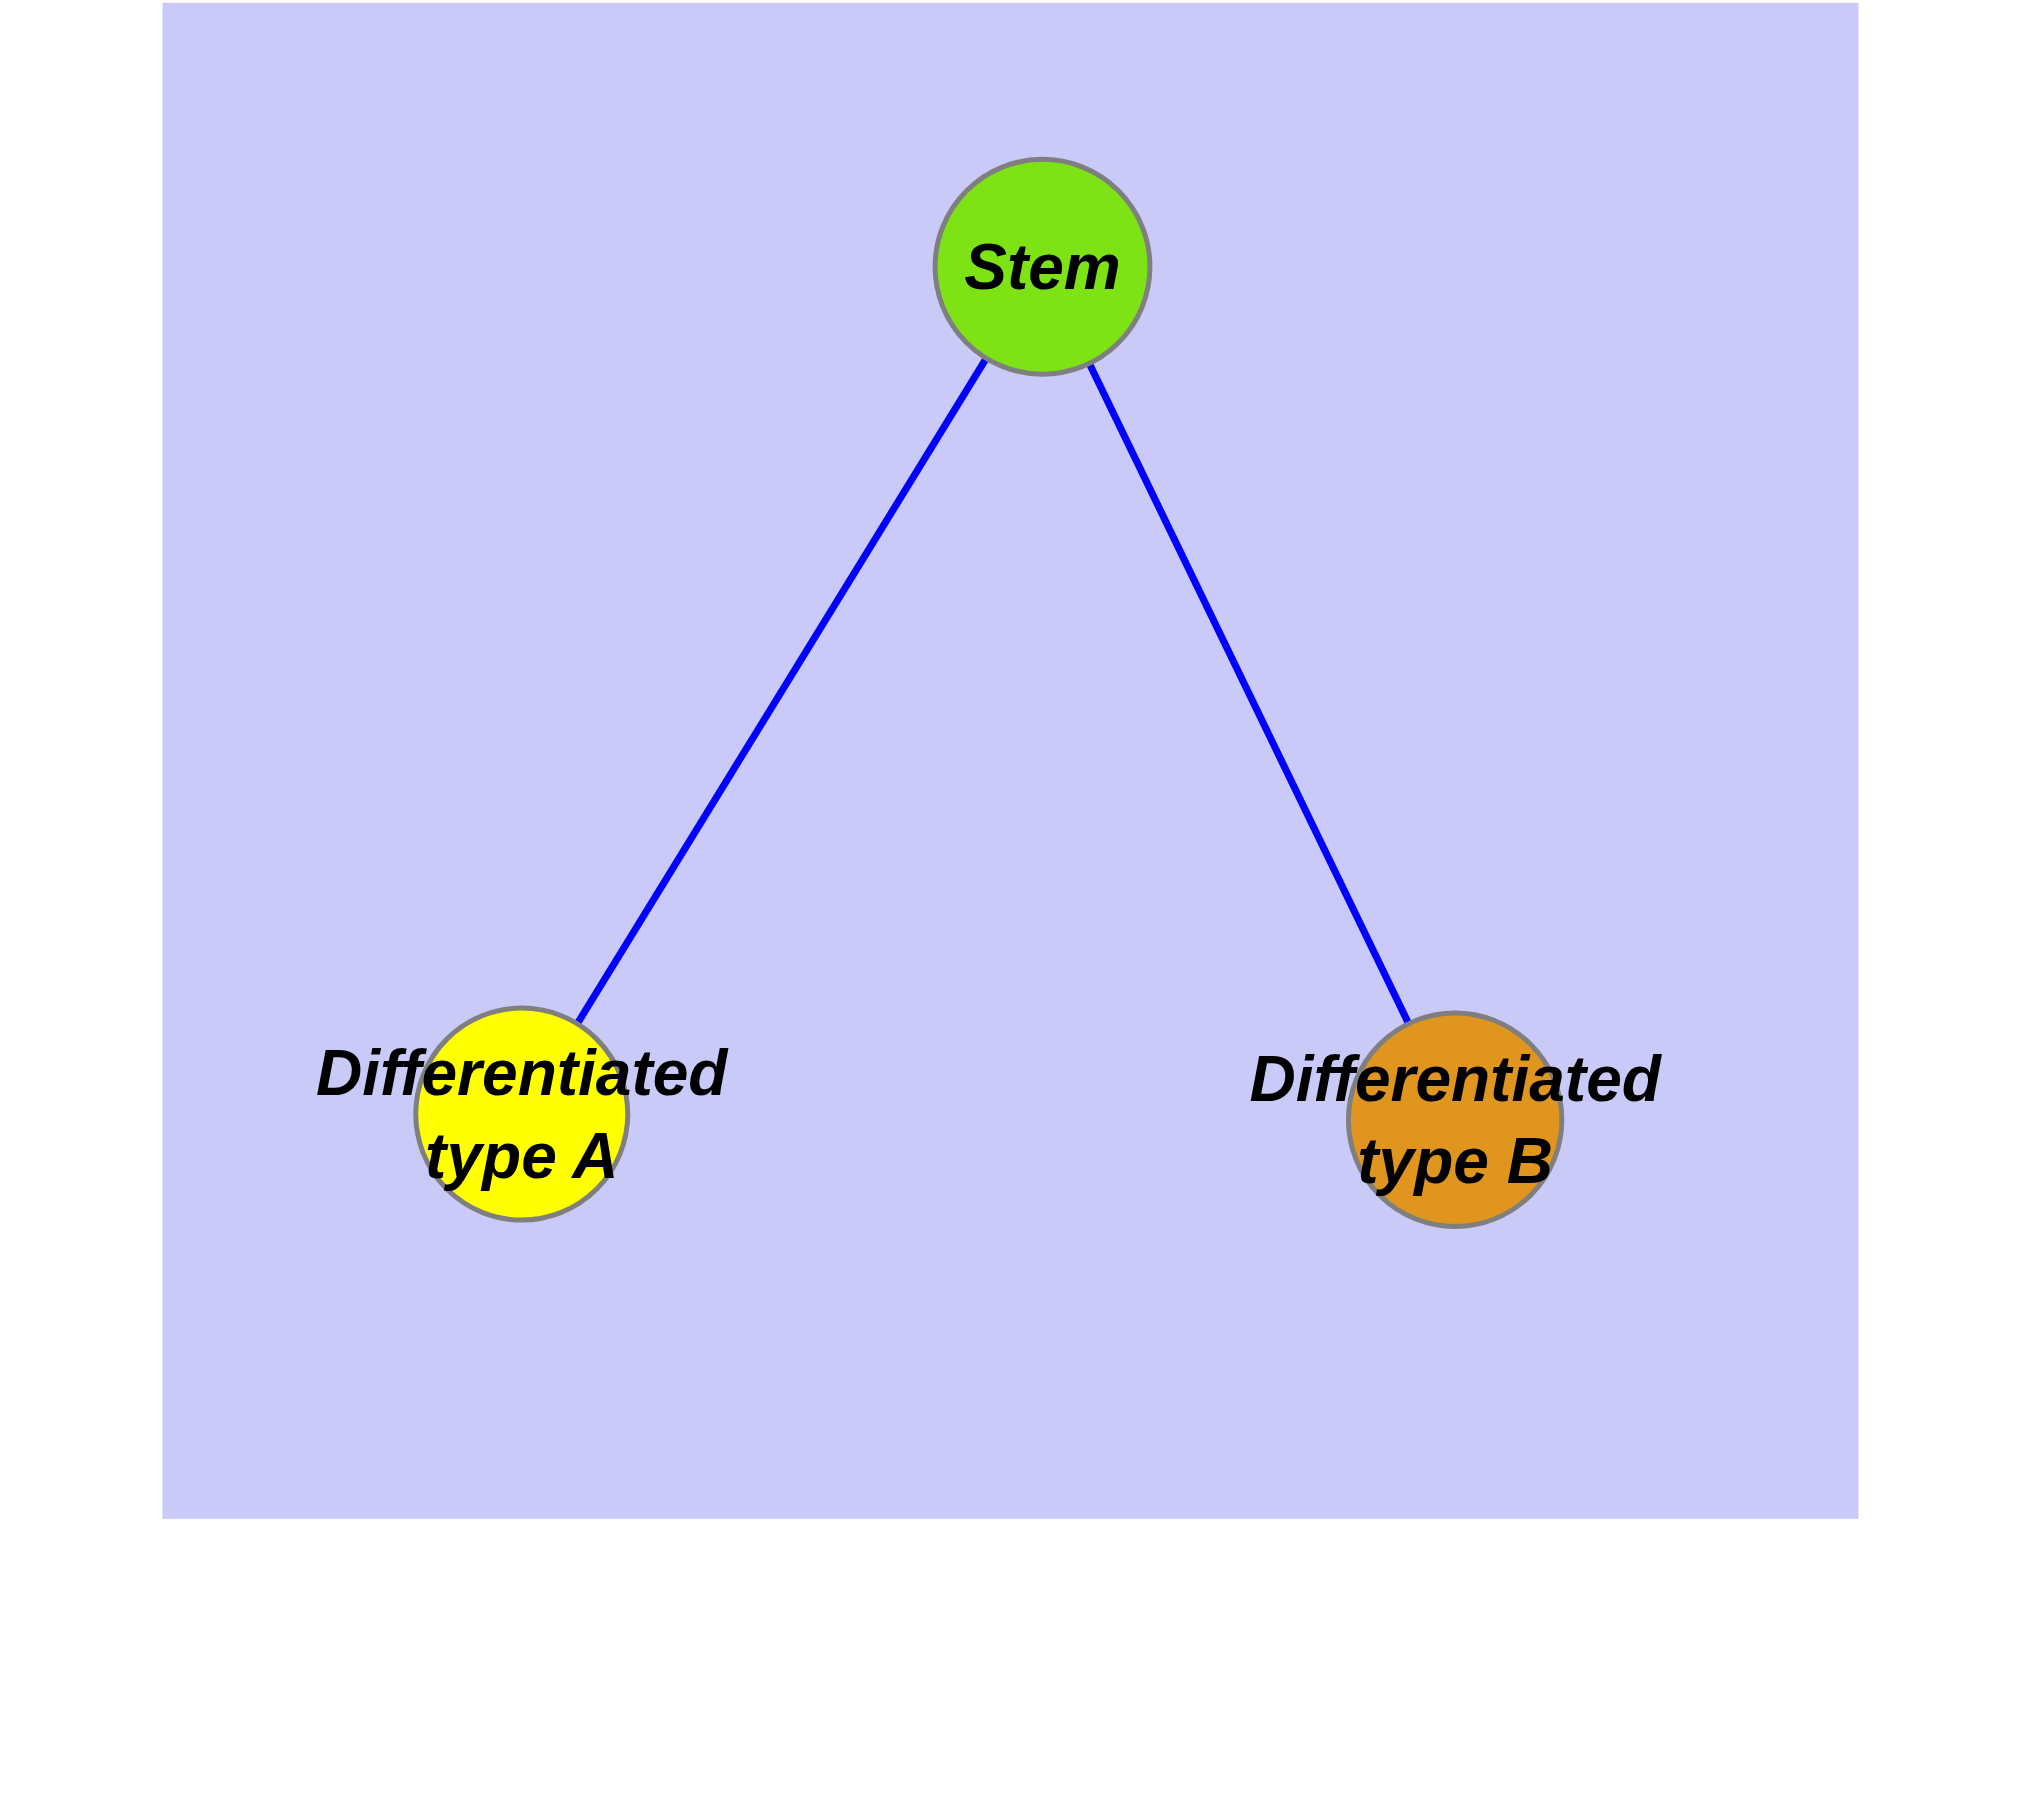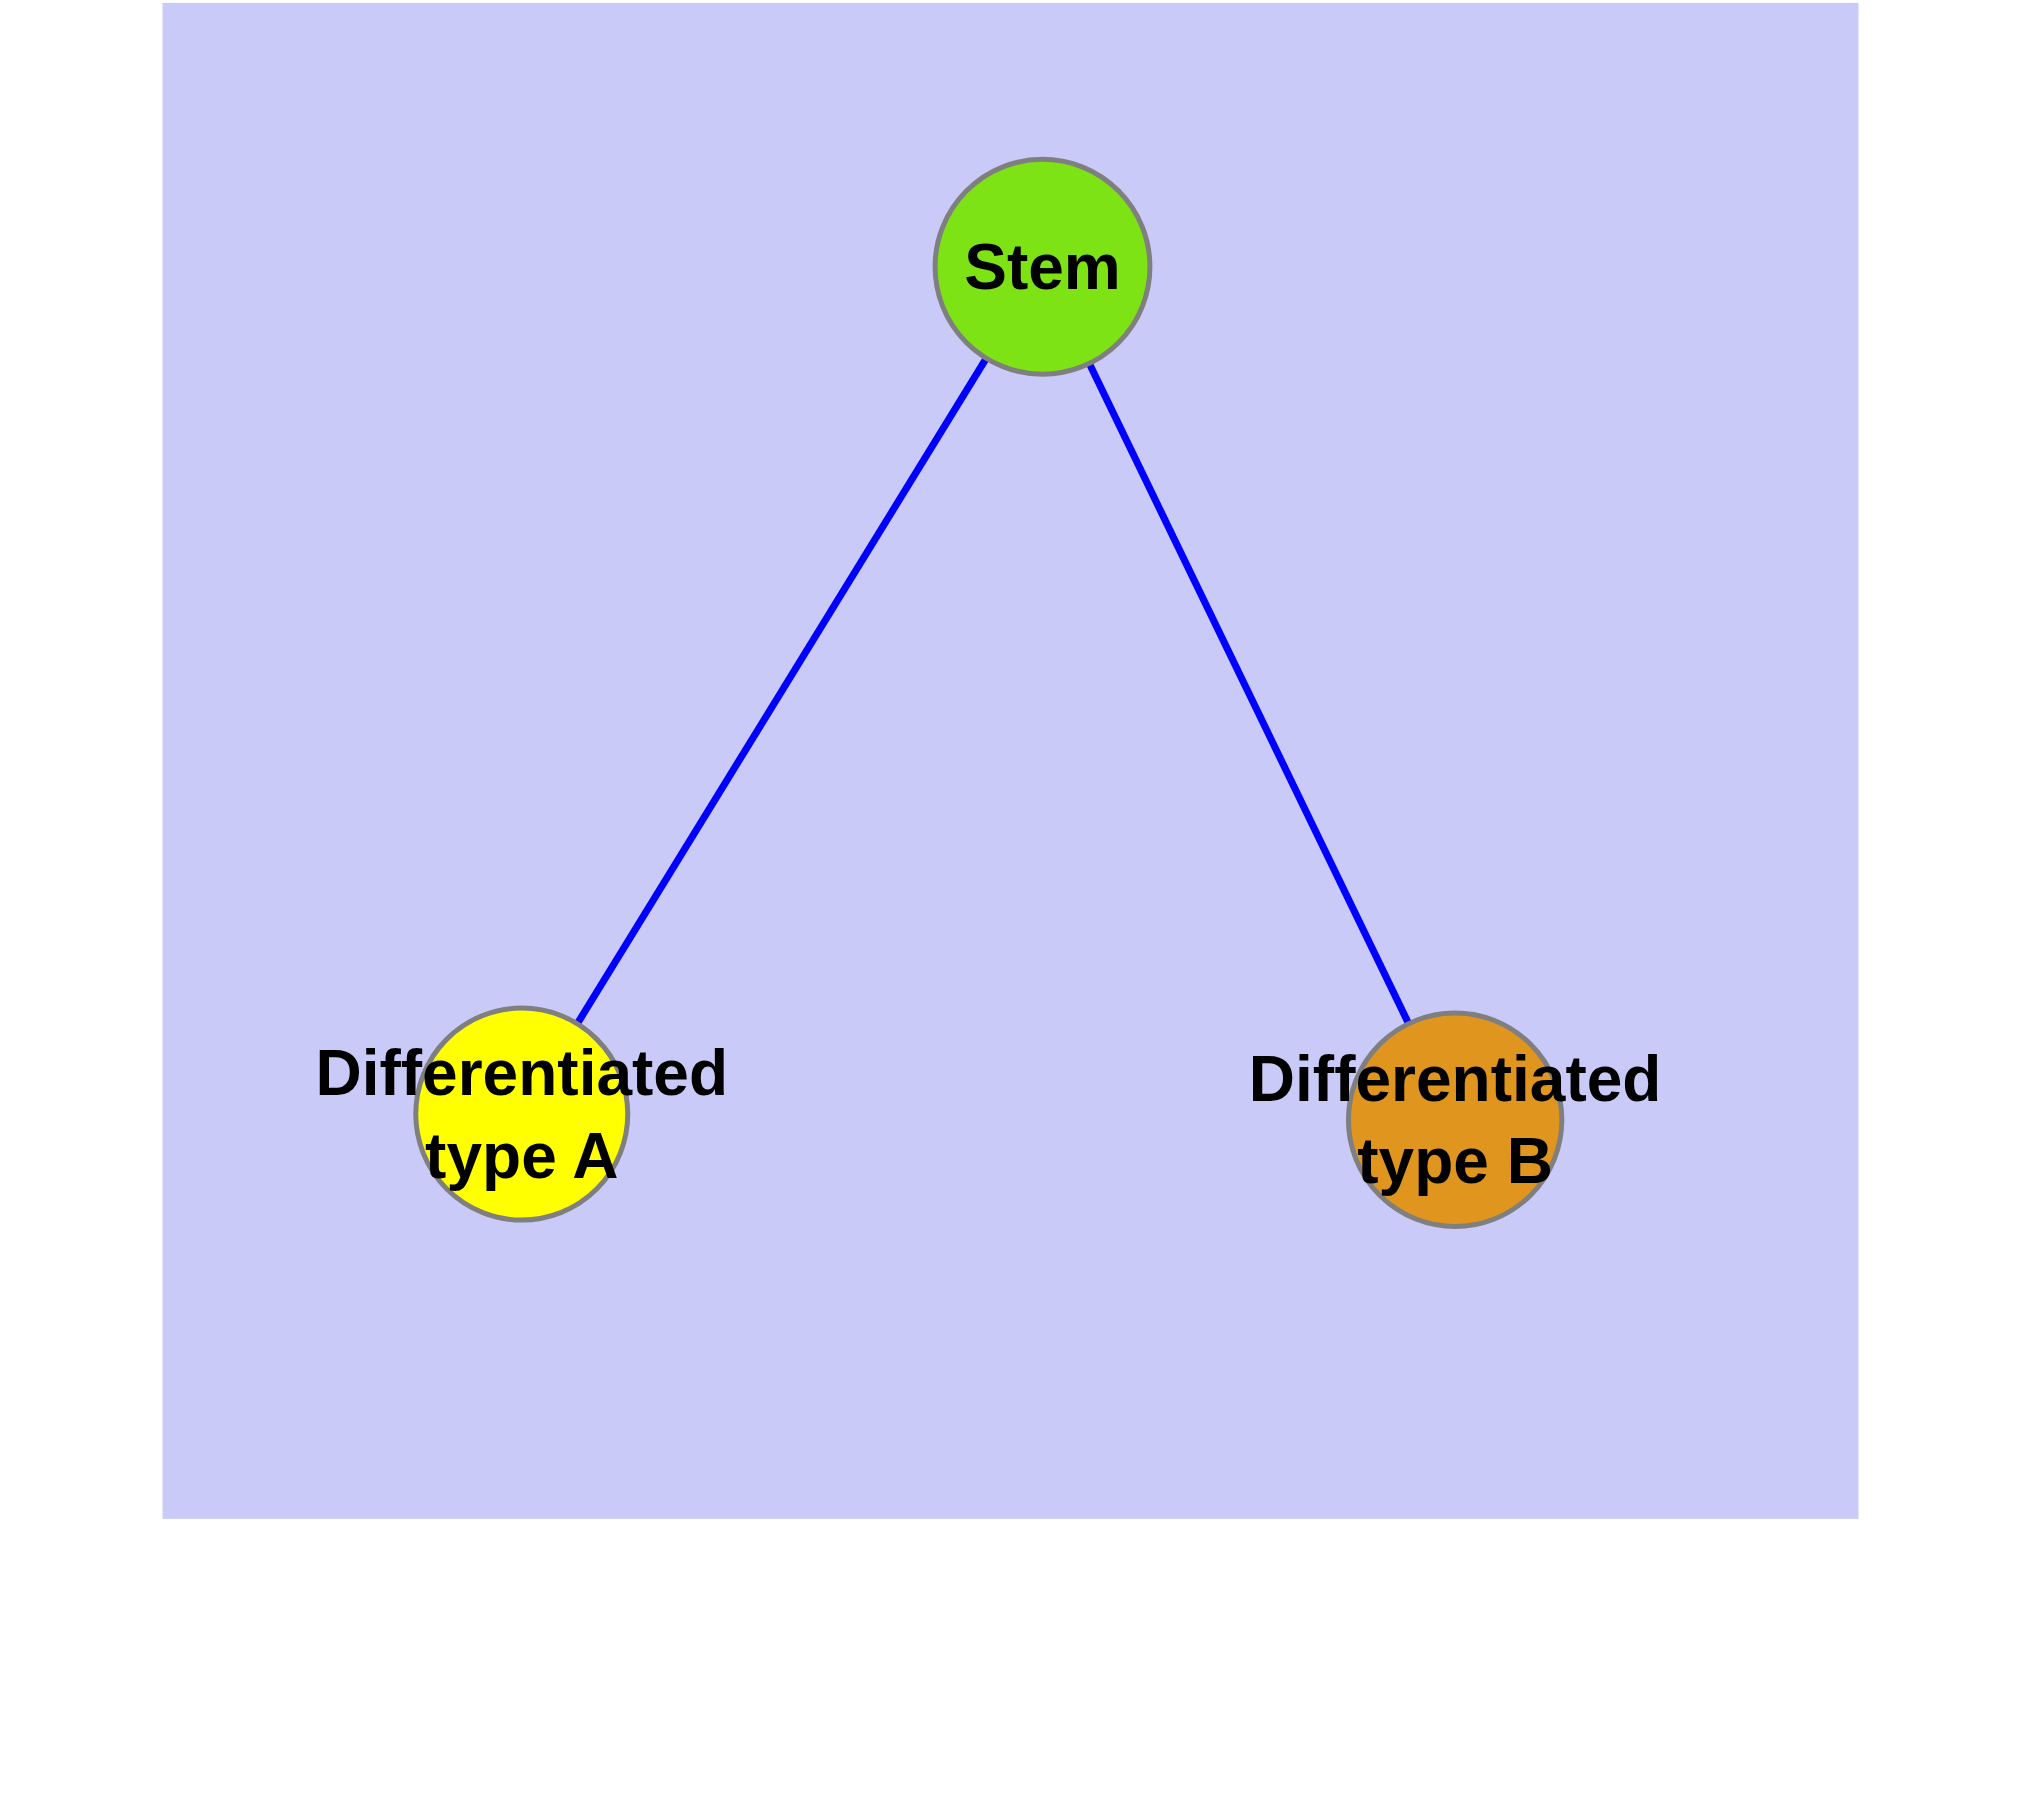--- a/index.html
+++ b/index.html
@@ -4,20 +4,21 @@
 <style>
   html, body {
     margin: 0;
     padding: 0;
     background: #ffffff;
   }
   .stage {
     width: 2021px;
     height: 1521px;
     position: relative;
+    font-style: italic;
   }
   svg {
     display: block;
     width: 100%;
     height: 100%;
   }
   .node-label {
     font-family: "Liberation Sans", sans-serif;
     font-weight: bold;
     text-anchor: middle;

